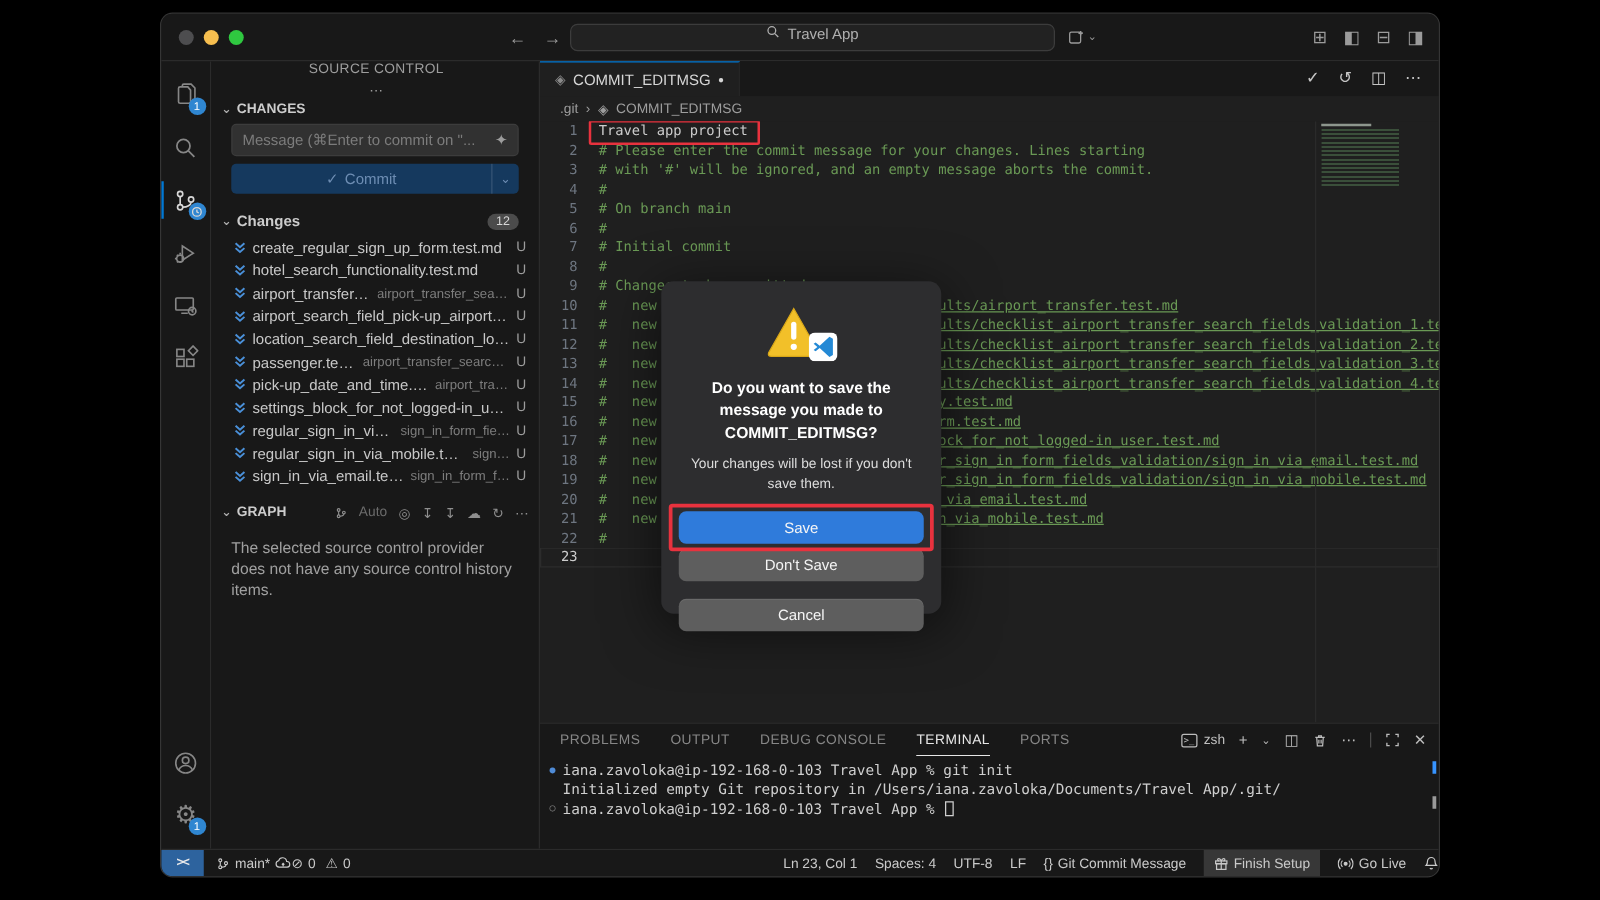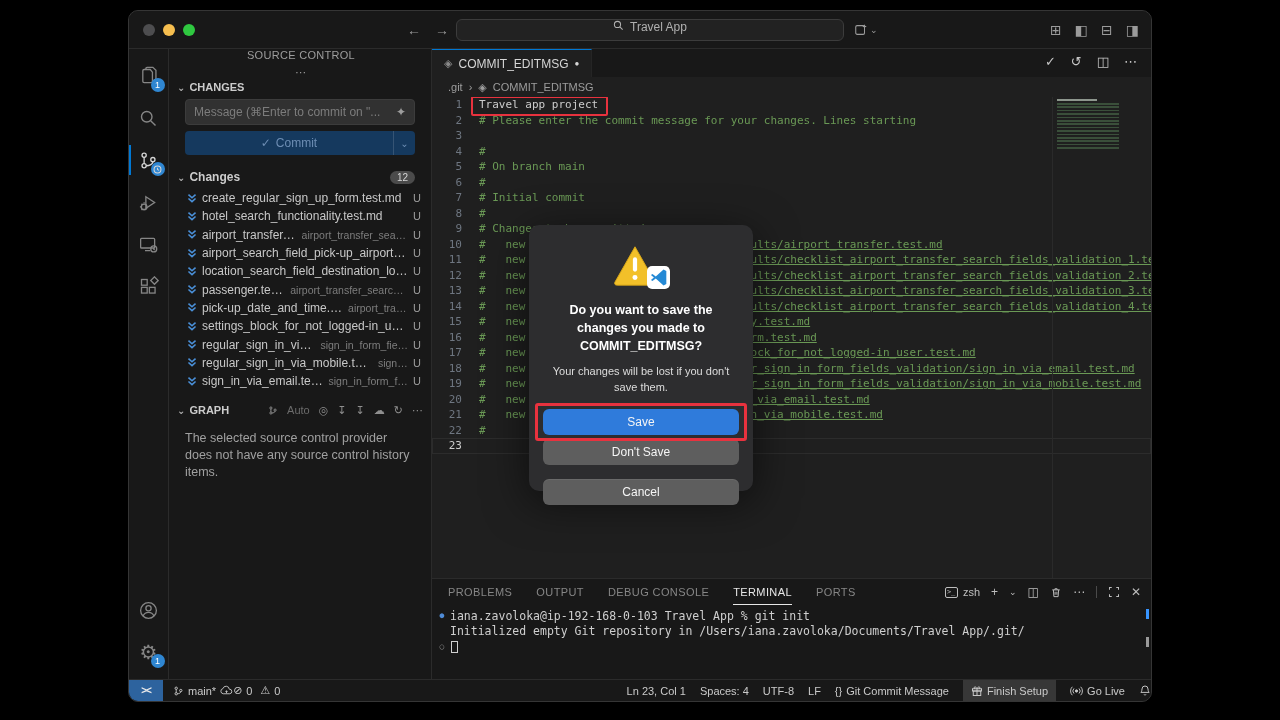--- a/index.html
+++ b/index.html
@@ -450,20 +450,21 @@
           </div>
 
           <div class="eline">
             <span class="ln">2</span>
             <span class="pre"># Please enter the commit message for your changes. Lines starting</span>
 
           </div>
 
           <div class="eline">
             <span class="ln">3</span>
+            <span class="pre"># with '#' will be ignored, and an empty message aborts the commit.</span>
 
           </div>
 
           <div class="eline">
             <span class="ln">4</span>
             <span class="pre">#</span>
 
           </div>
 
           <div class="eline">
@@ -634,20 +635,21 @@
             </div>
 
             <div class="trow">
               <span class="marker"></span>
               <span class="ttext mono">Initialized empty Git repository in /Users/iana.zavoloka/Documents/Travel App/.git/</span>
 
             </div>
 
             <div class="trow m-hollow">
               <span class="marker">○</span>
+              <span class="ttext mono">iana.zavoloka@ip-192-168-0-103 Travel App % </span>
               <span class="tcursor"></span>
             </div>
           </div>
       </div>
     </div>
   </div>
 
   <div id="statusbar">
     <div id="remote">&gt;&lt;</div>
     <div class="sb-left">
@@ -708,21 +710,21 @@
       <svg width="46" height="44" viewBox="0 0 48 44">
           <path d="M24 3 L45 40 Q46 43 42.5 43 L5.5 43 Q2 43 3 40 Z" fill="var(--warn-yellow)" stroke="#d9a718" stroke-width="1"></path>
           <rect x="21.8" y="14" width="4.4" height="15" rx="2.2" fill="#fff"></rect>
           <circle cx="24" cy="35" r="2.6" fill="#fff"></circle>
         </svg>
       <svg width="23" height="23" viewBox="0 0 100 100" style="position:absolute;right:0;bottom:-2px;">
           <rect x="0" y="0" width="100" height="100" rx="22" fill="#fff"></rect>
           <path d="M72 15 L38 46 L24 35 L17 39 L30 50 L17 61 L24 65 L38 54 L72 85 L84 78 L84 22 Z" fill="#2489d5"></path>
         </svg>
     </div>
-    <div id="dlg-title">Do you want to save the changes you made to COMMIT_EDITMSG?</div>
+    <div id="dlg-title">Do you want to save the message you made to COMMIT_EDITMSG?</div>
     <div id="dlg-body">Your changes will be lost if you don't save them.</div>
     <div id="save-wrap">
       <div class="dlg-btn btn-save">Save</div>
       <div id="save-anno"></div>
     </div>
     <div class="dlg-btn btn-grey" id="btn-dontsave">Don't Save</div>
     <div class="dlg-btn btn-grey" id="btn-cancel">Cancel</div>
   </div>
 
 </div>

